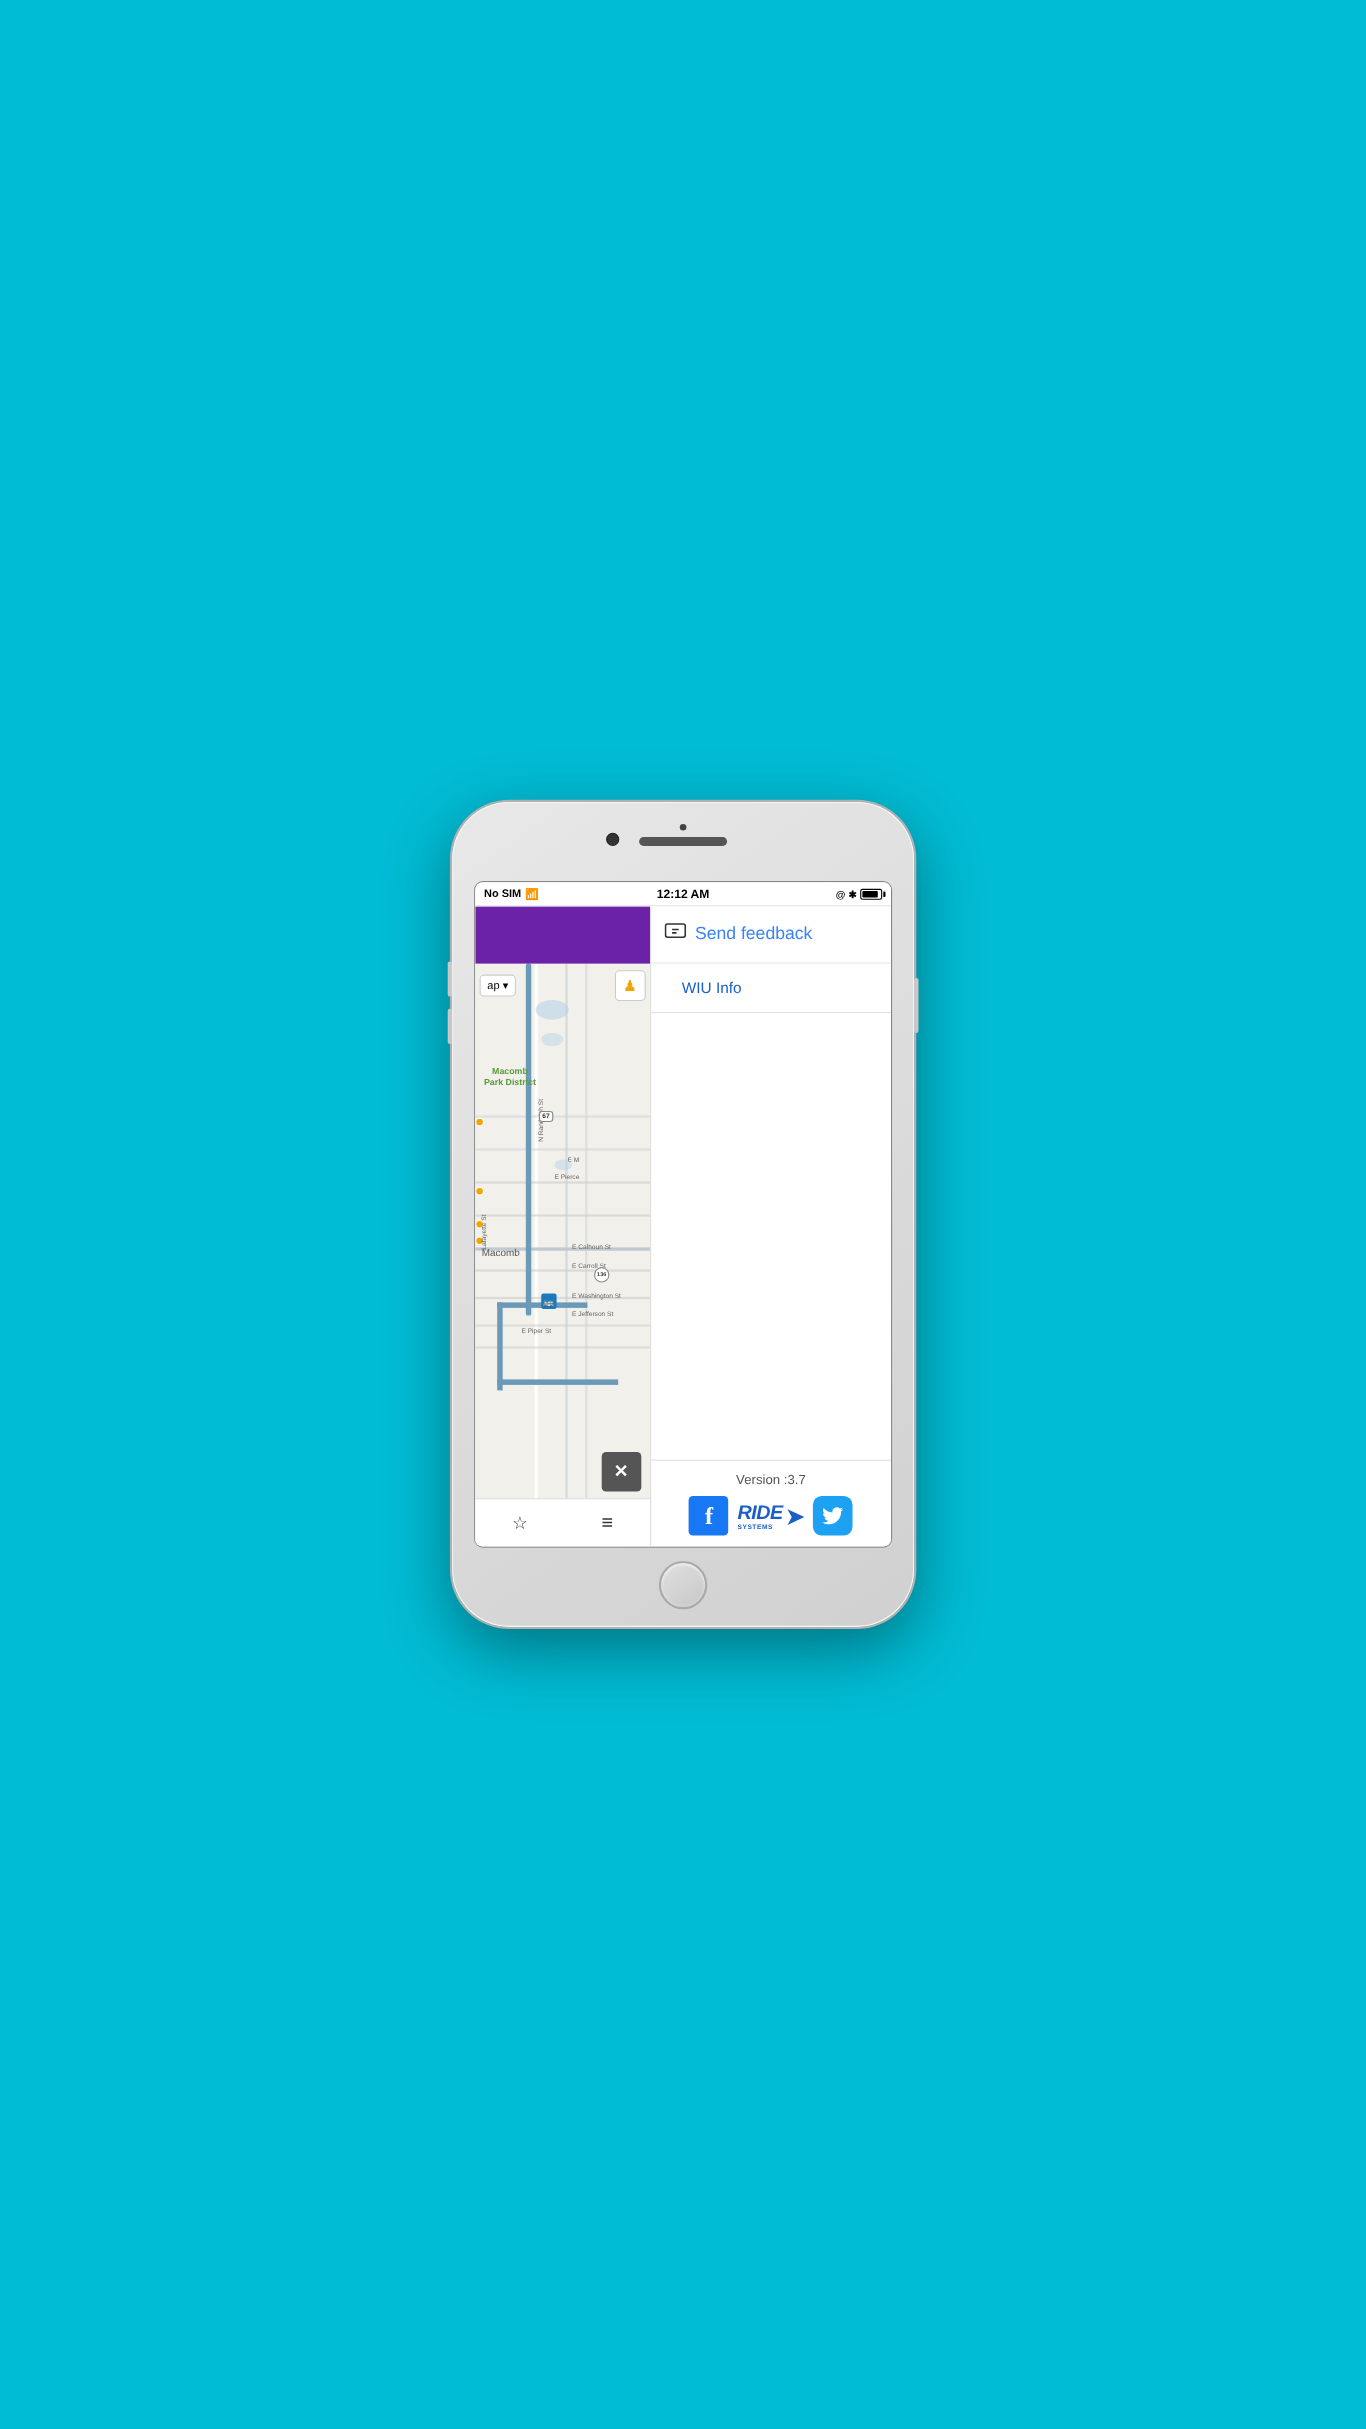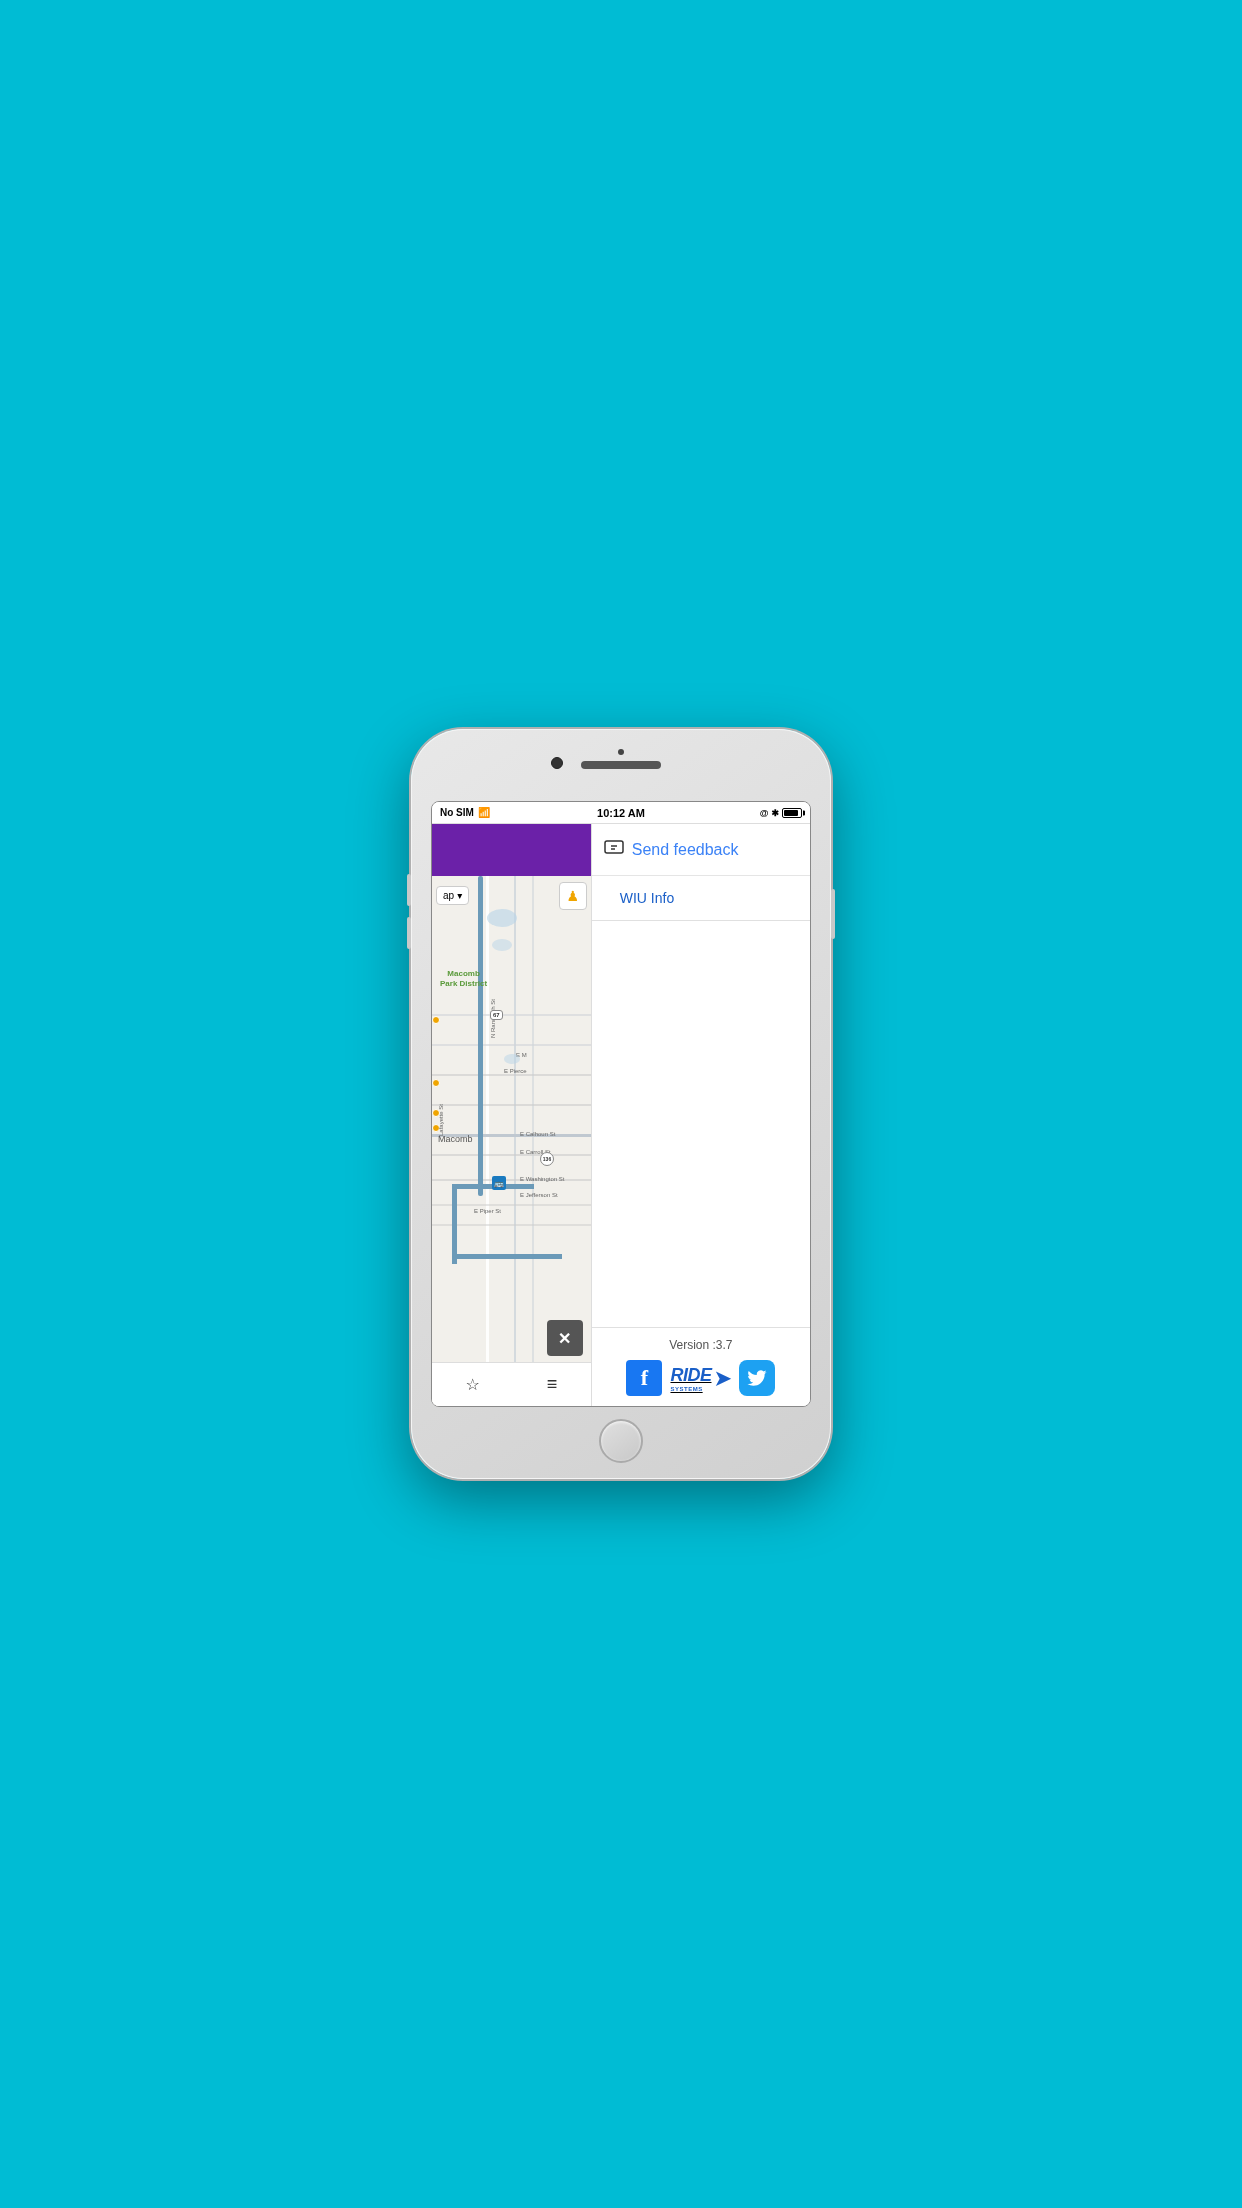--- a/index.html
+++ b/index.html
@@ -375,21 +375,20 @@
 
     .ride-systems-logo {
       display: flex;
       align-items: center;
       gap: 2px;
     }
 
     .ride-logo-container {
       display: flex;
       flex-direction: column;
-      text-decoration: underline;
     }
   </style>
 </head>
 <body>
 
 <div class="phone-outer">
 
   <div class="phone-side-btn phone-vol-up"></div>
   <div class="phone-side-btn phone-vol-down"></div>
   <div class="phone-side-btn phone-power"></div>
@@ -398,21 +397,21 @@
   <div class="phone-camera"></div>
   <div class="phone-speaker"></div>
 
   <div class="phone-screen">
 
     <div class="status-bar">
       <div class="status-left">
         <span>No SIM</span>
         <span class="wifi-icon">📶</span>
       </div>
-      <div class="status-center">10:12 AM</div>
+      <div class="status-center">12:12 AM</div>
       <div class="status-right">
         <span>@</span>
         <span>✱</span>
         <span class="battery-icon">
           <span class="battery-fill"></span>
         </span>
       </div>
     </div>
 
     <div class="app-content">

